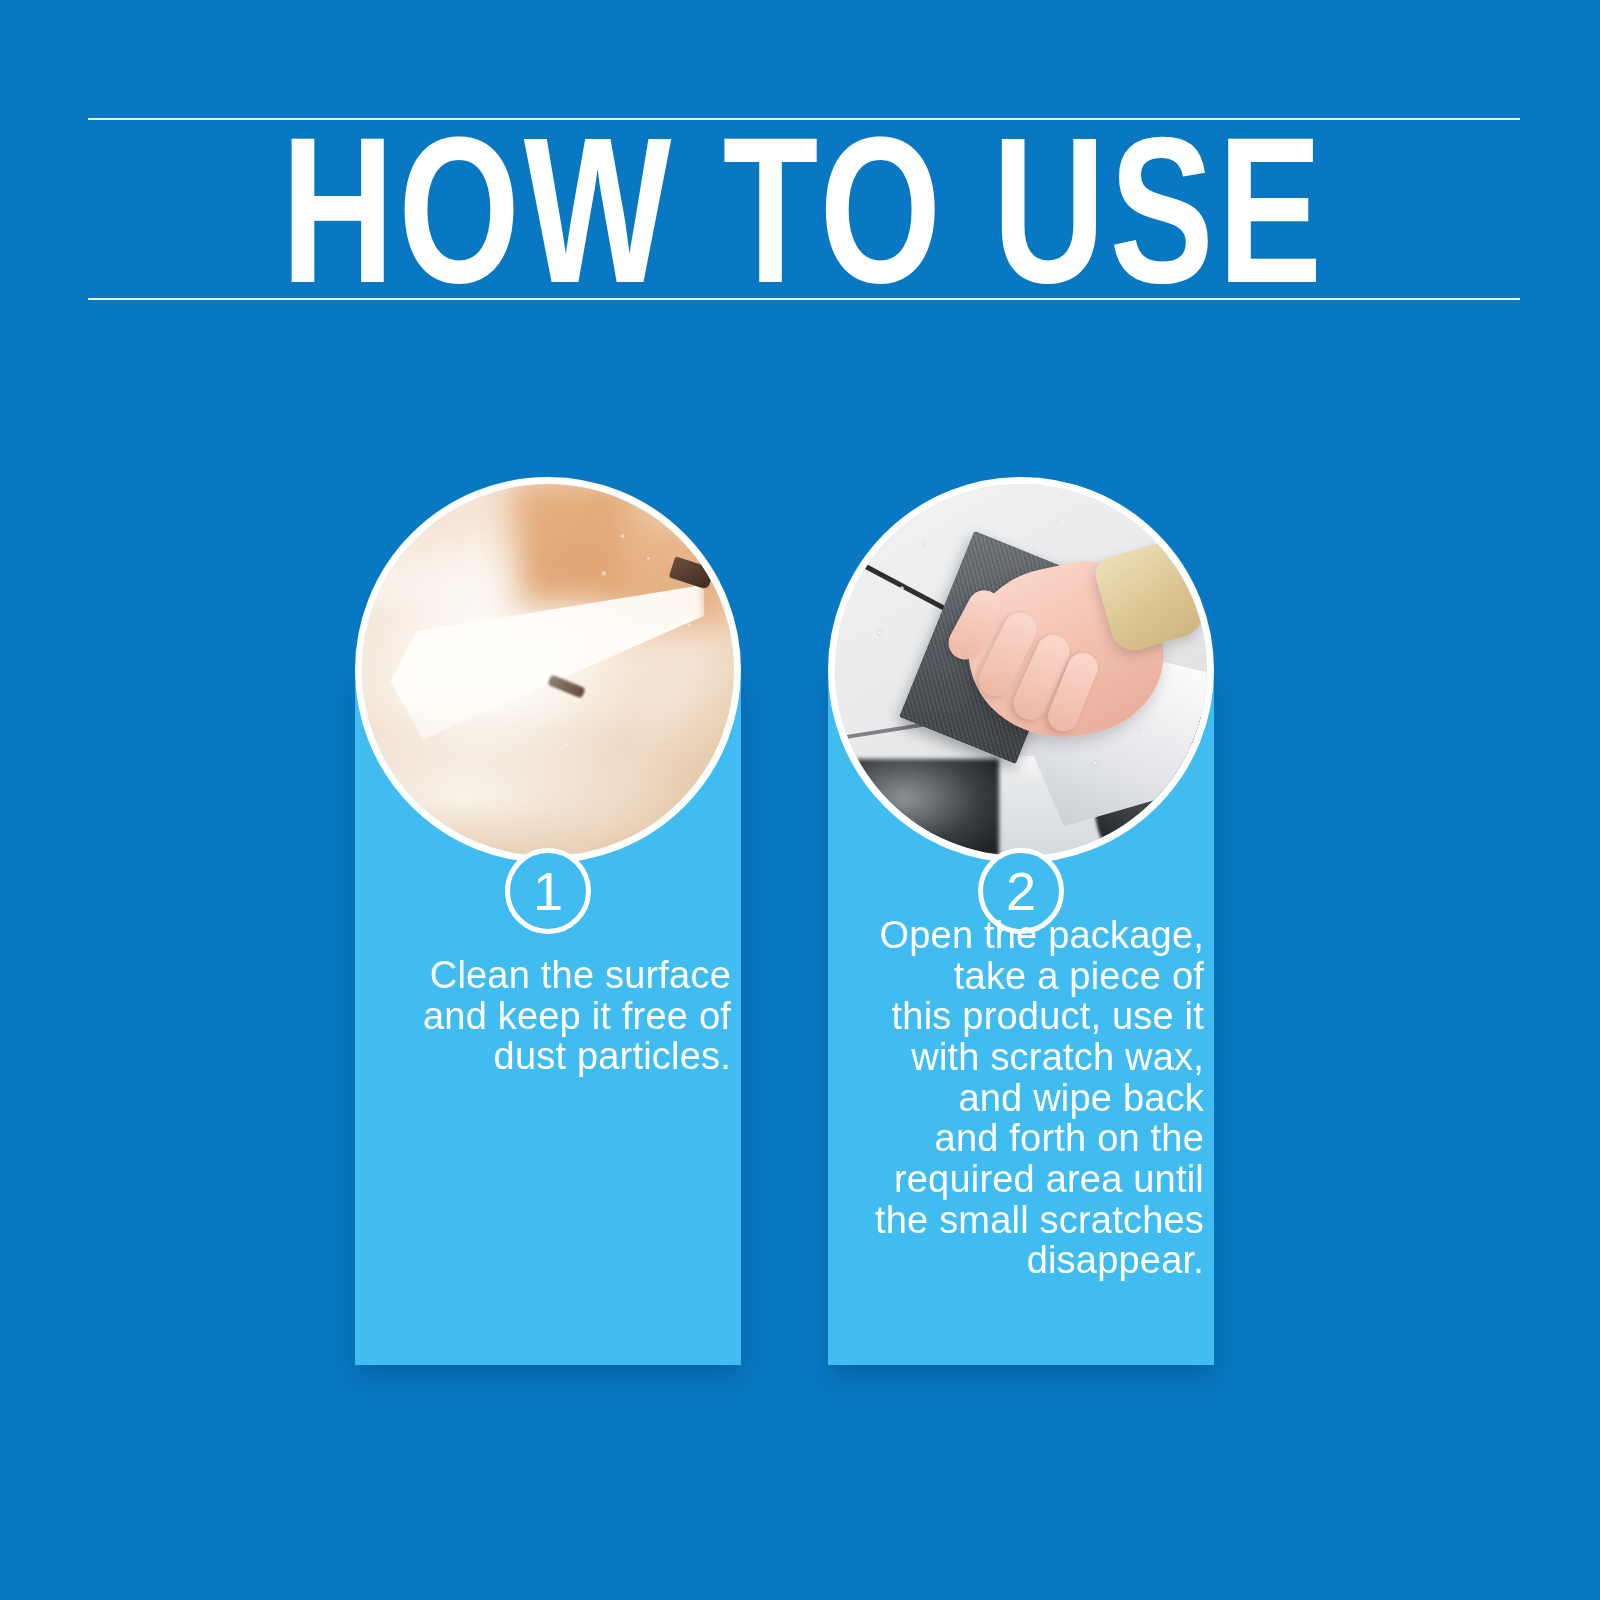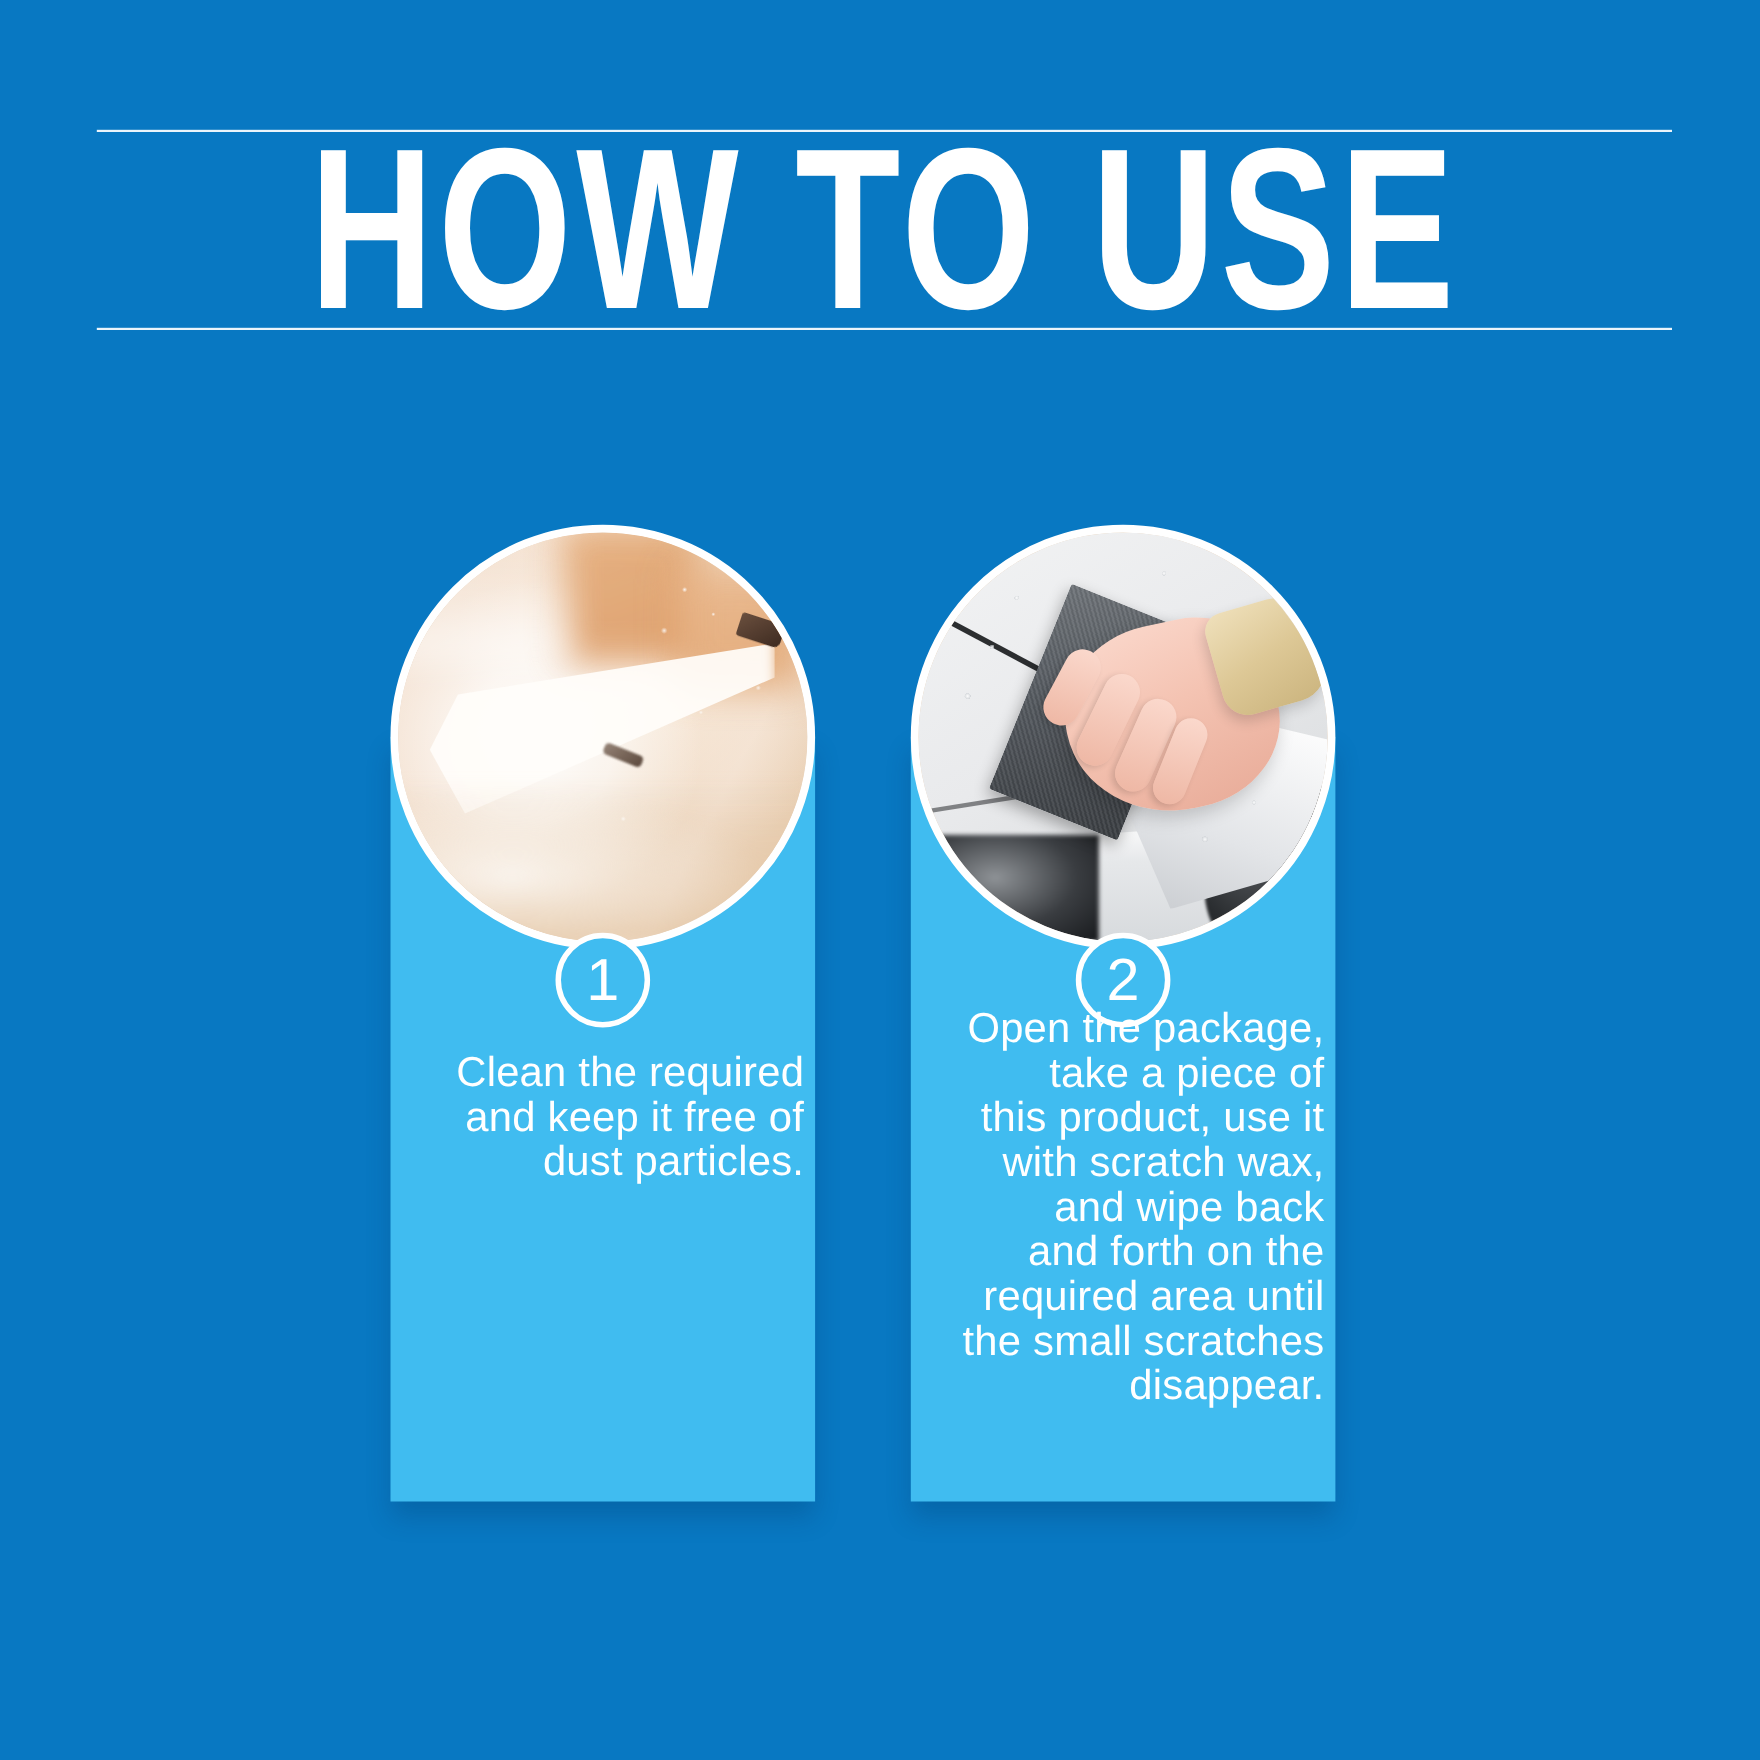--- a/index.html
+++ b/index.html
@@ -365,21 +365,21 @@
         <div class="spray-cone"></div>
         <div class="spray-nozzle"></div>
         <div class="spray-nozzle2"></div>
         <div class="spray-bottom"></div>
         <div class="droplets"></div>
       </div>
     </div>
     <div class="badge">
         <span>1</span>
       </div>
-    <div class="card-text">Clean the required
+    <div class="card-text">Clean the surface
 and keep it free of
 dust particles.</div>
   </div>
 
   <div class="card" id="card-2">
     <div class="card-photo">
       <div class="photo-inner">
         <div class="photo-car"></div>
         <div class="car-panel-line"></div>
         <div class="car-lower"></div>

